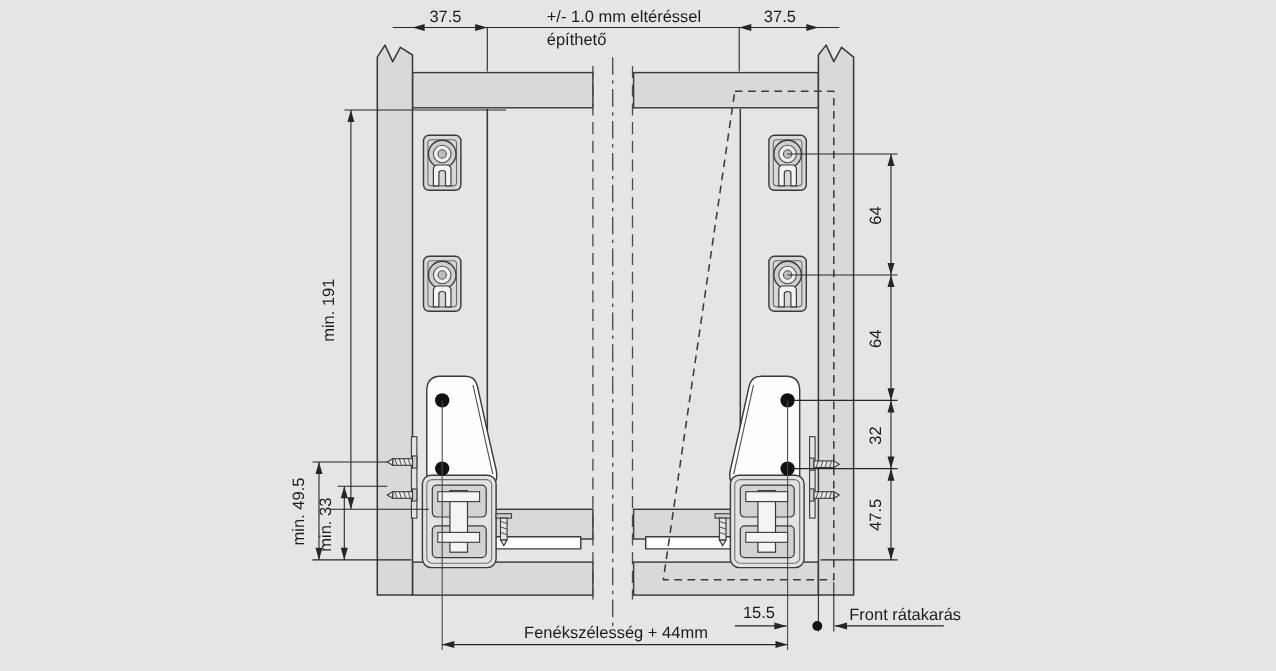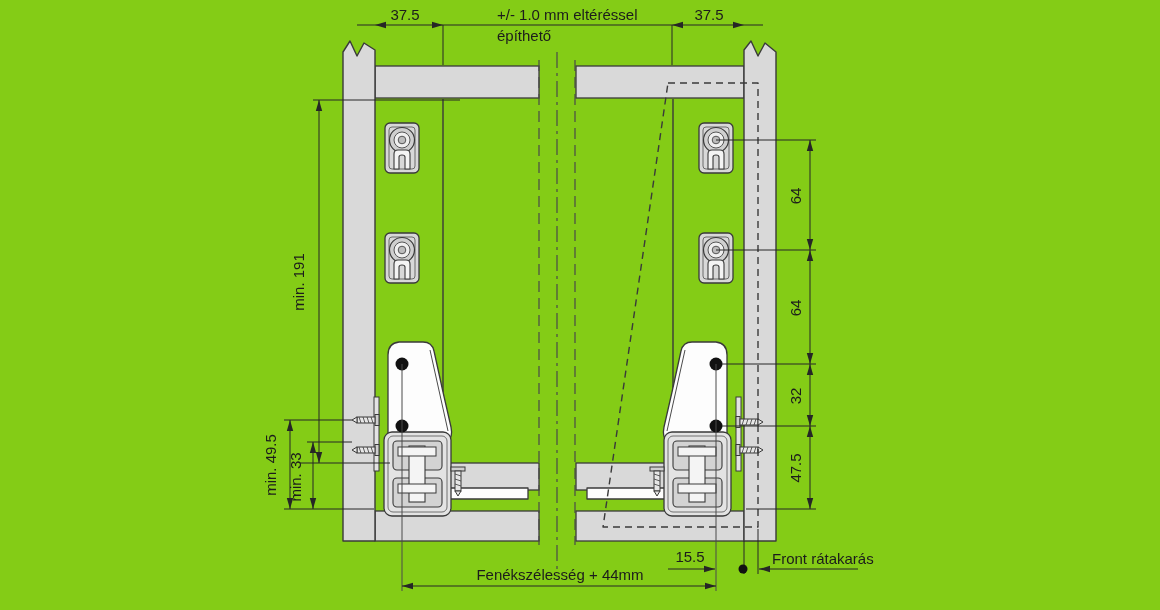--- a/index.html
+++ b/index.html
@@ -1,16 +1,16 @@
 <!DOCTYPE html>
 <html><head>
 <meta charset="utf-8">
 <style>
   html,body{margin:0;padding:0;background:#fff;}
-  #stage{position:relative;width:1160px;height:610px;background:#84cc16;overflow:hidden;
+  #stage{position:relative;width:1160px;height:610px;background:#e5e5e5;overflow:hidden;
          font-family:"Liberation Sans","DejaVu Sans",sans-serif;}
   svg{display:block}
   .ln{stroke:#3a3a3a;stroke-width:1.4;fill:none;stroke-linejoin:round}
   .thin{stroke:#4a4a4a;stroke-width:1;fill:none}
   .band{fill:#d9d9d9;stroke:#3a3a3a;stroke-width:1.3}
   .panel{fill:#d9d9d9;stroke:#3a3a3a;stroke-width:1.4;stroke-linejoin:round}
   .hwfill{fill:#fdfdfd;stroke:#3a3a3a;stroke-width:1.3;stroke-linejoin:round}
   .dim{stroke:#262626;stroke-width:1;fill:none}
   .arr{fill:#262626;stroke:none}
   .brk{stroke:#4a4a4a;stroke-width:1.2;stroke-dasharray:11 6;fill:none}

